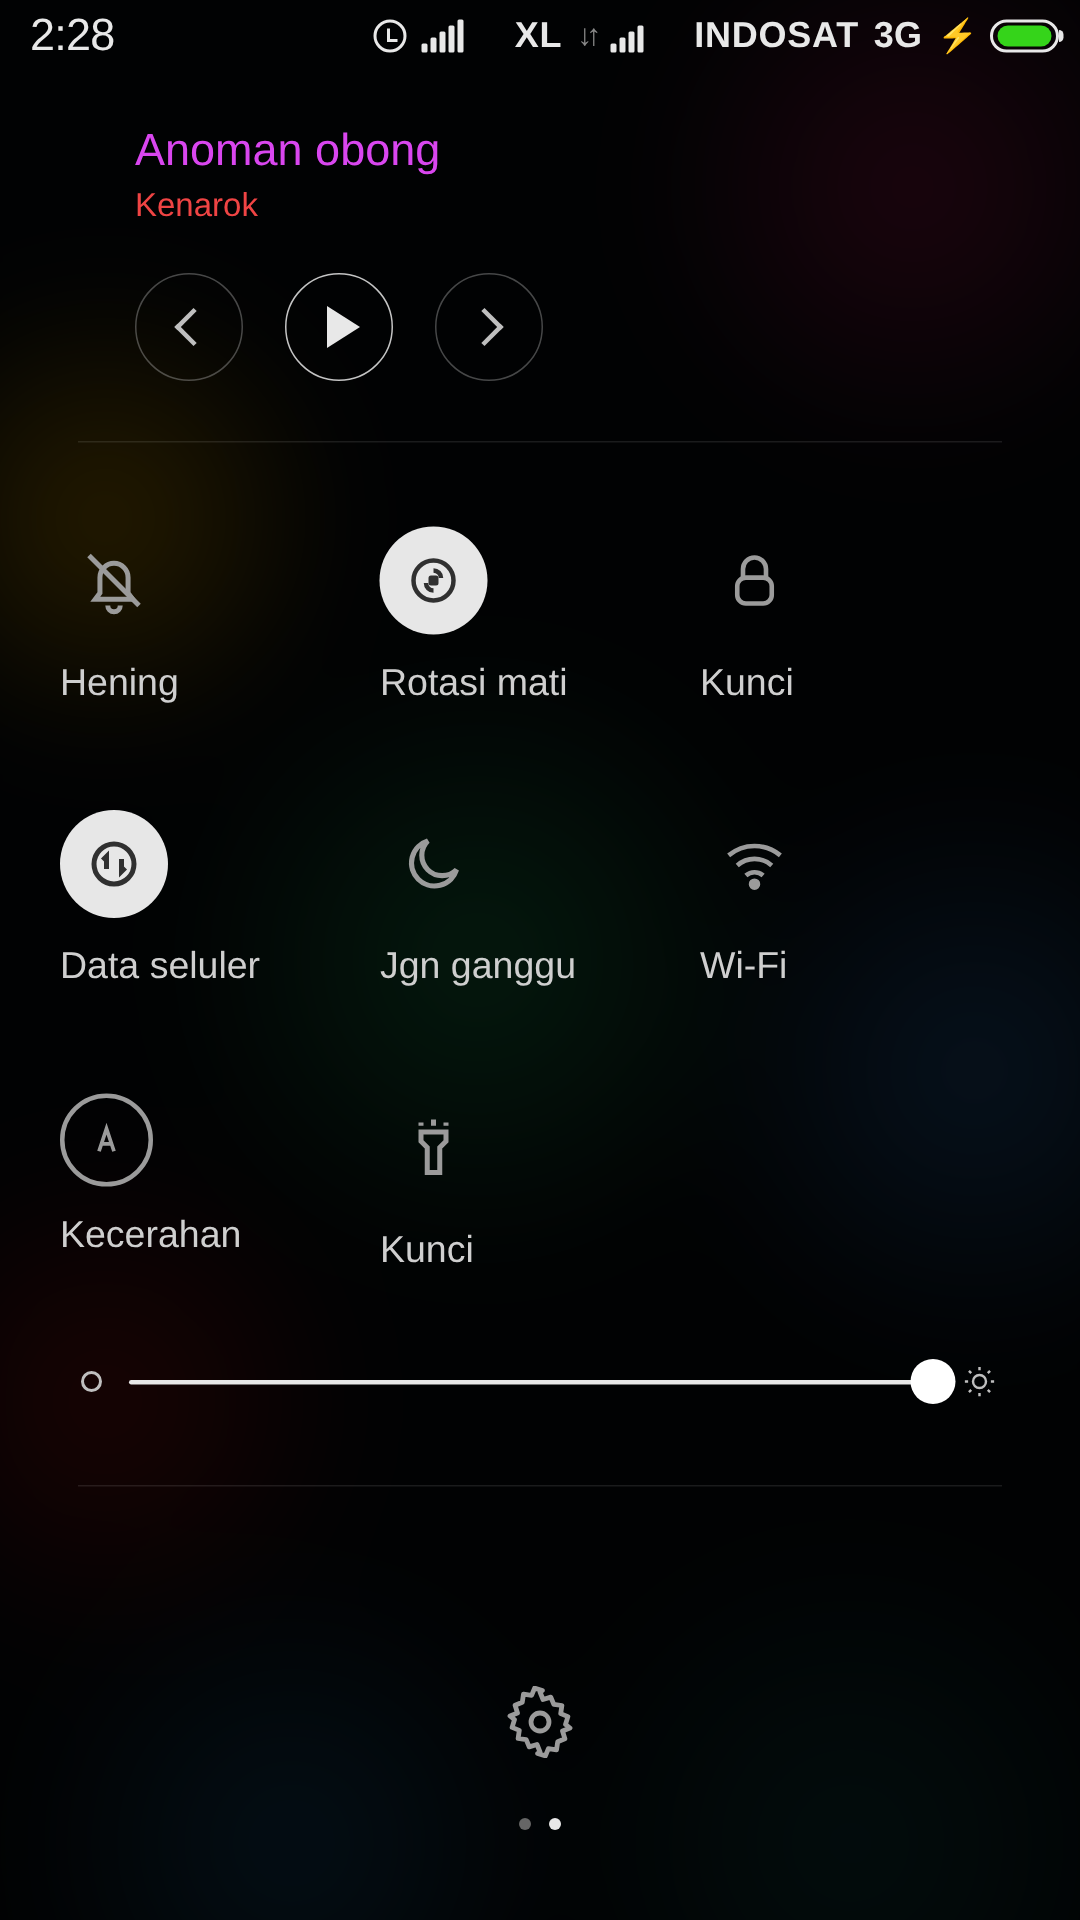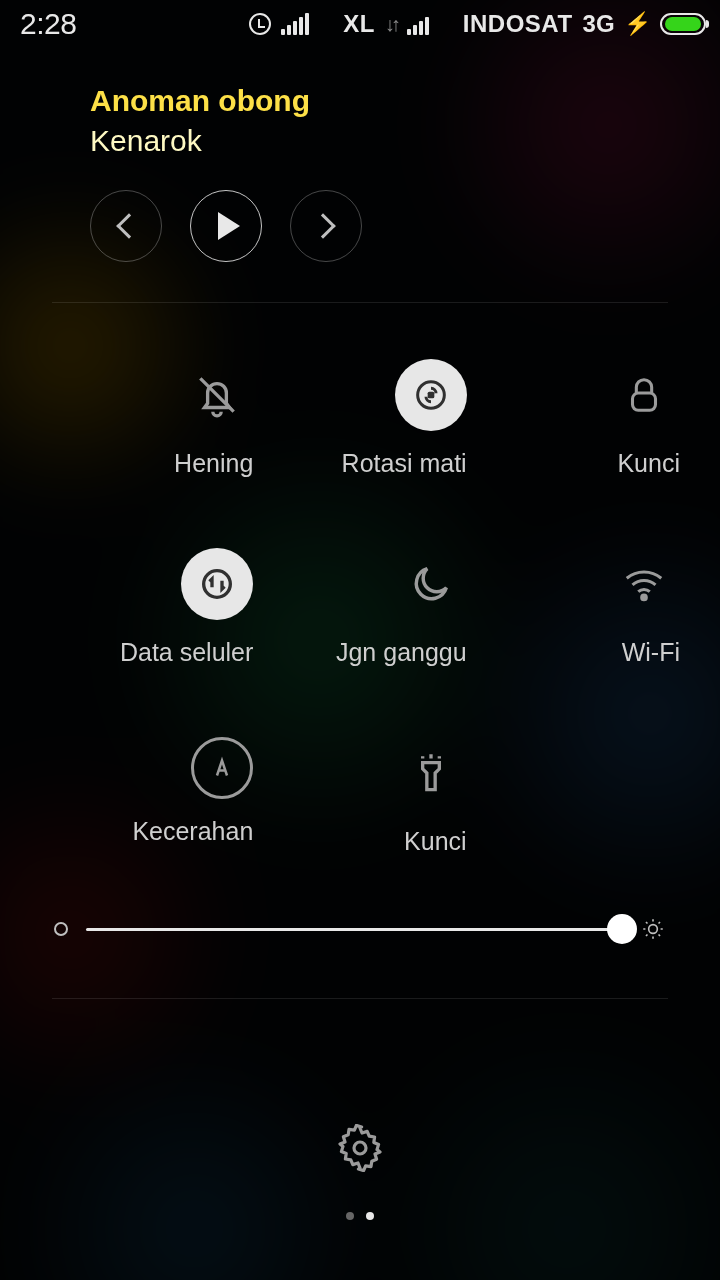--- a/index.html
+++ b/index.html
@@ -51,36 +51,36 @@
   .alarm::before{content:"";position:absolute;left:7px;top:4px;width:5px;height:7px;border-left:2px solid #e8e8e8;border-bottom:2px solid #e8e8e8;}
   .alarm::after{content:"";position:absolute;top:-5px;left:-3px;width:24px;height:8px;border-top:2px solid transparent;}
   .updn{ font-size:20px; color:#888; letter-spacing:-4px; font-weight:300;}
   .batt{ width:46px; height:22px; border:2px solid #e8e8e8; border-radius:12px; position:relative; display:flex; align-items:center;}
   .batt::after{content:"";position:absolute;right:-5px;top:5px;width:3px;height:8px;background:#e8e8e8;border-radius:0 3px 3px 0;}
   .batt .fill{ margin-left:3px; height:14px; width:36px; background:#35d41a; border-radius:8px;}
   .bolt{ font-size:22px; font-weight:700; margin-right:-2px;}
 
   
   .media { padding: 36px 90px 30px 90px; }
-  .title { font-size: 30px; font-weight: 700; color:#fde047;}
-  .artist { font-size: 30px; color: #fef9c3; margin-top: 6px; }
+  .title { font-size: 30px; font-weight: 400; color:#d946ef;}
+  .artist { font-size: 22px; color: #ef4444; margin-top: 6px; }
   .controls { margin-top: 32px; display:flex; gap:28px; }
   .cbtn{ width:72px; height:72px; border:1.5px solid rgba(200,200,200,0.35); border-radius:50%; display:flex; align-items:center;justify-content:center; cursor:pointer;}
   .cbtn.play{ border-color: rgba(230,230,230,0.85); }
   .tri{ width:0;height:0;border-top:14px solid transparent;border-bottom:14px solid transparent;border-left:22px solid #e8e8e8; margin-left:6px;}
   .chev{ width:18px; height:18px; border-top:3px solid #bfbfbf; border-right:3px solid #bfbfbf;}
   .chev.l{ transform:rotate(-135deg); margin-left:6px;}
   .chev.r{ transform:rotate(45deg); margin-right:6px;}
 
   .hr { height:1px; background:rgba(255,255,255,0.10); margin: 10px 52px 0 52px;}
   .hr.bottom{ margin-top: 56px;}
 
   
   .grid { padding: 56px 40px 0 40px; display:grid; grid-template-columns:repeat(3,1fr); row-gap:70px;}
-  .tog { display:flex; flex-direction:column; align-items:flex-end; gap:18px; cursor:pointer;}
+  .tog { display:flex; flex-direction:column; align-items:flex-start; gap:18px; cursor:pointer;}
   .ticon{ width:72px; height:72px; display:flex; align-items:center;justify-content:center; color:#9b9b9b;}
   .ticon.on{ background:#e7e7e7; border-radius:50%; color:#303030;}
   .ticon.ring{ width:62px; height:62px; border:3px solid #9b9b9b; border-radius:50%;}
   .tlabel{ font-size:25px; color:#cfcfcf; text-align:center; white-space:nowrap;}
 
   
   svg{ display:block; }
 
   
   .slider-row{ margin: 60px 54px 0 54px; display:flex; align-items:center; gap:18px;}

